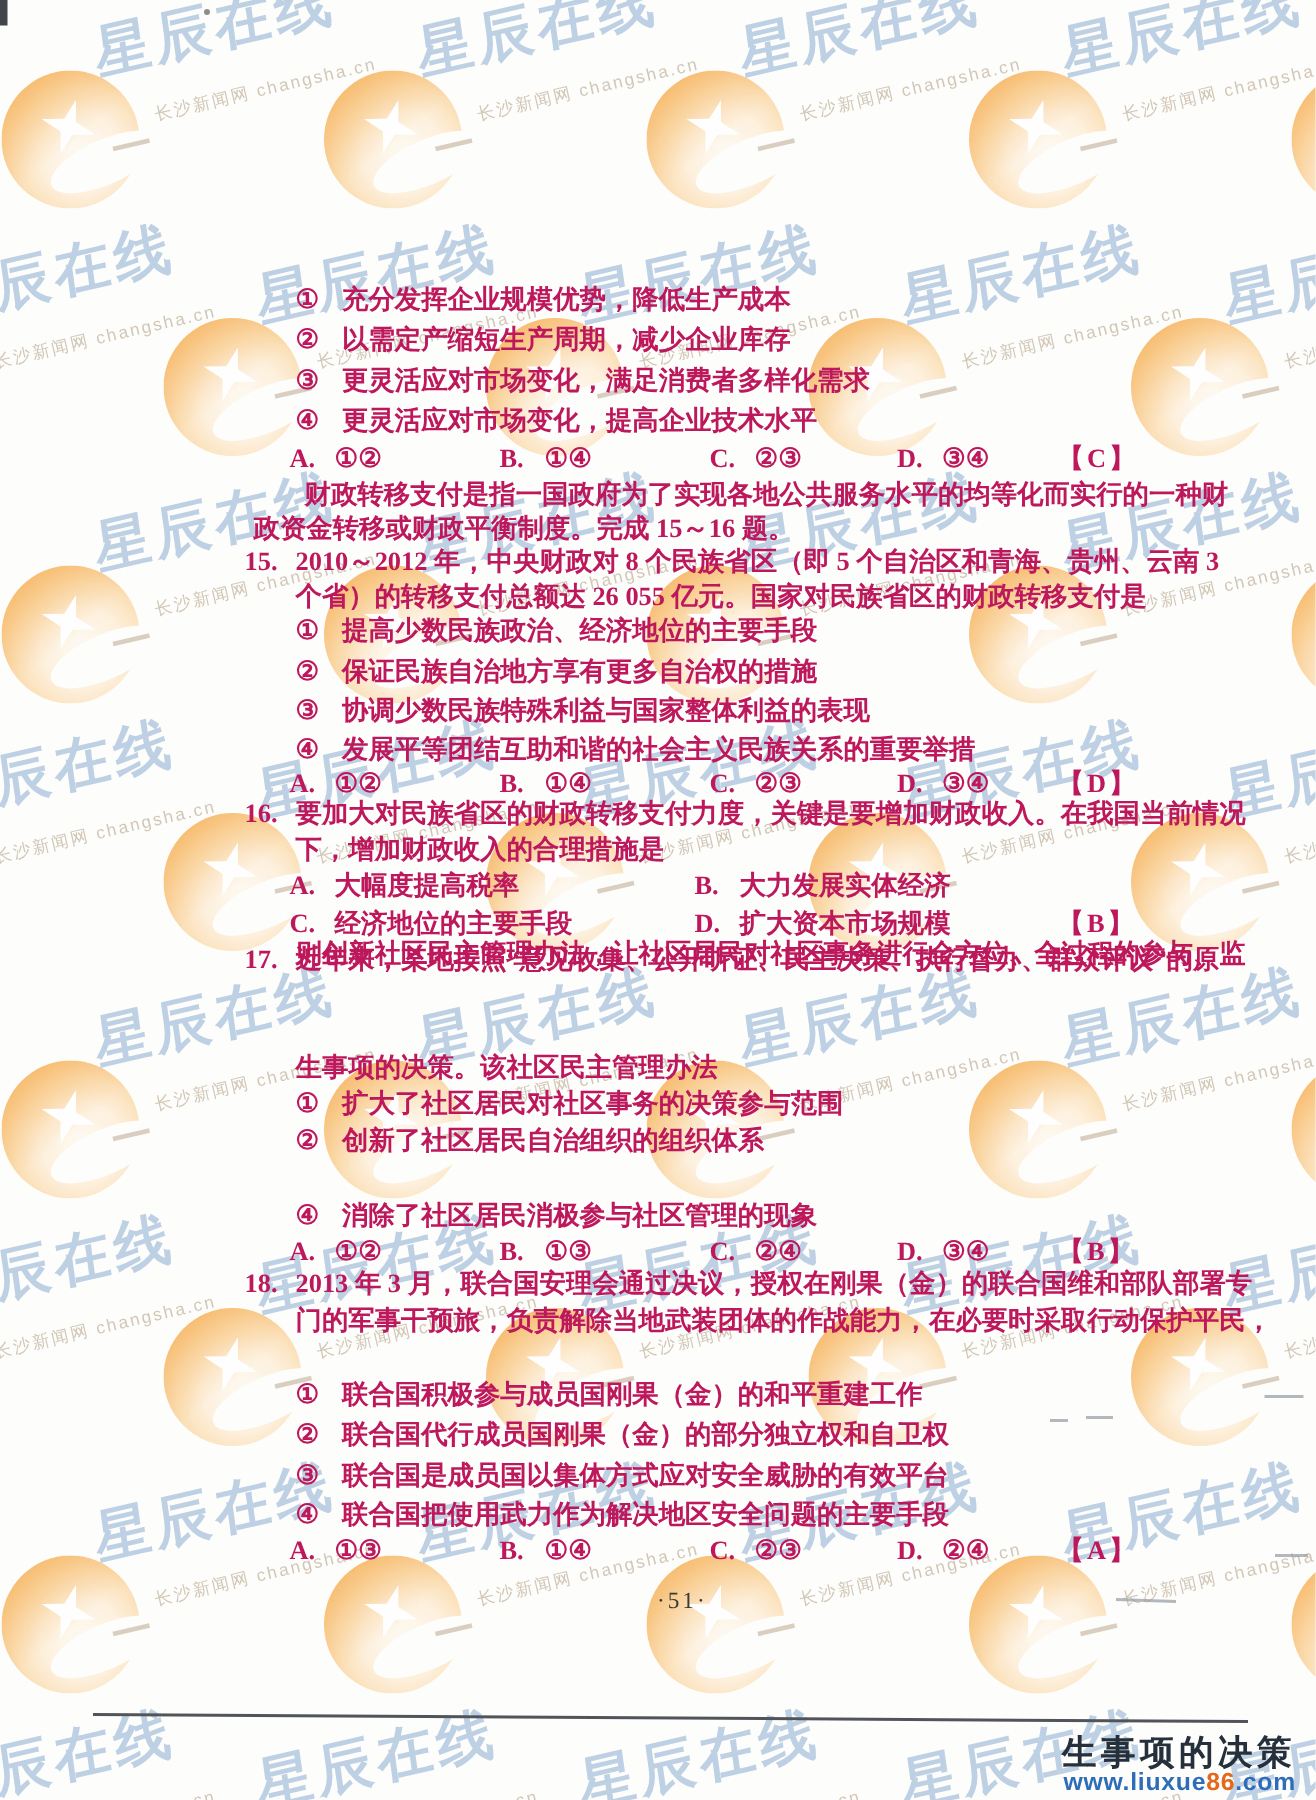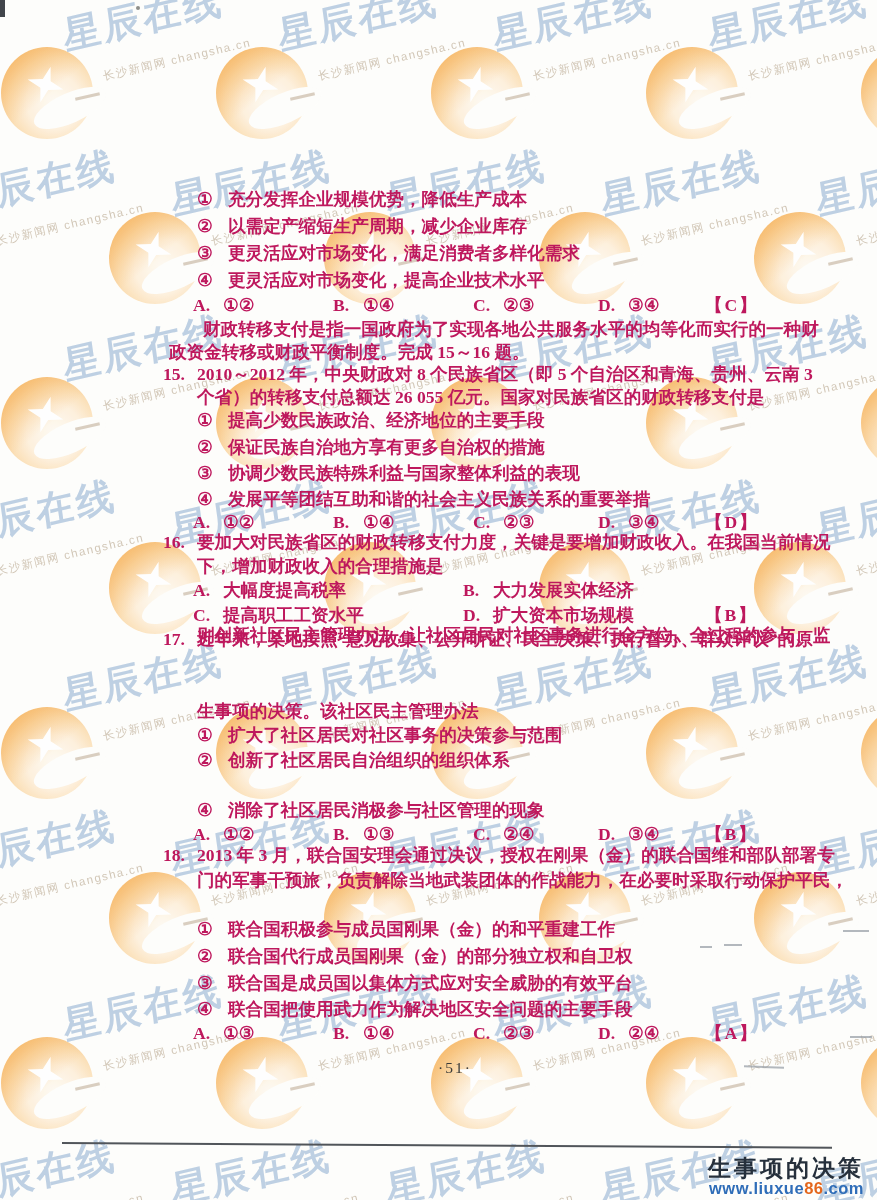--- a/index.html
+++ b/index.html
@@ -366,21 +366,21 @@
       <span class="ans" style="left:705px">【D】</span>
     </div>
 
     <div class="tline" style="top:532px"><span class="qnum">16.</span><span>要加大对民族省区的财政转移支付力度，关键是要增加财政收入。在我国当前情况</span></div>
     <div class="tline" style="top:556px">下，增加财政收入的合理措施是</div>
     <div class="tline row" style="top:580px">
       <span class="ch" style="left:193px"><span class="chl">A.</span><span>大幅度提高税率</span></span>
       <span class="ch" style="left:463px"><span class="chl">B.</span><span>大力发展实体经济</span></span>
     </div>
     <div class="tline row" style="top:605px">
-      <span class="ch" style="left:193px"><span class="chl">C.</span><span>提高职工工资水平</span></span>
+      <span class="ch" style="left:193px"><span class="chl">C.</span><span>经济地位的主要手段</span></span>
       <span class="ch" style="left:463px"><span class="chl">D.</span><span>扩大资本市场规模</span></span>
       <span class="ans" style="left:705px">【B】</span>
     </div>
 
     <div class="tline" style="top:629px"><span class="qnum">17.</span><span>近年来，某地按照“意见收集、公开听证、民主决策、执行督办、群众评议”的原</span></div>
     <div class="tline" style="top:625px">则创新社区民主管理办法，让社区居民对社区事务进行全方位、全过程的参与、监</div>
     <div class="tline" style="top:701px">生事项的决策。该社区民主管理办法</div>
     <div class="tline" style="top:725px"><span class="mk">①</span><span>扩大了社区居民对社区事务的决策参与范围</span></div>
     <div class="tline" style="top:750px"><span class="mk">②</span><span>创新了社区居民自治组织的组织体系</span></div>
     <div class="tline" style="top:800px"><span class="mk">④</span><span>消除了社区居民消极参与社区管理的现象</span></div>

